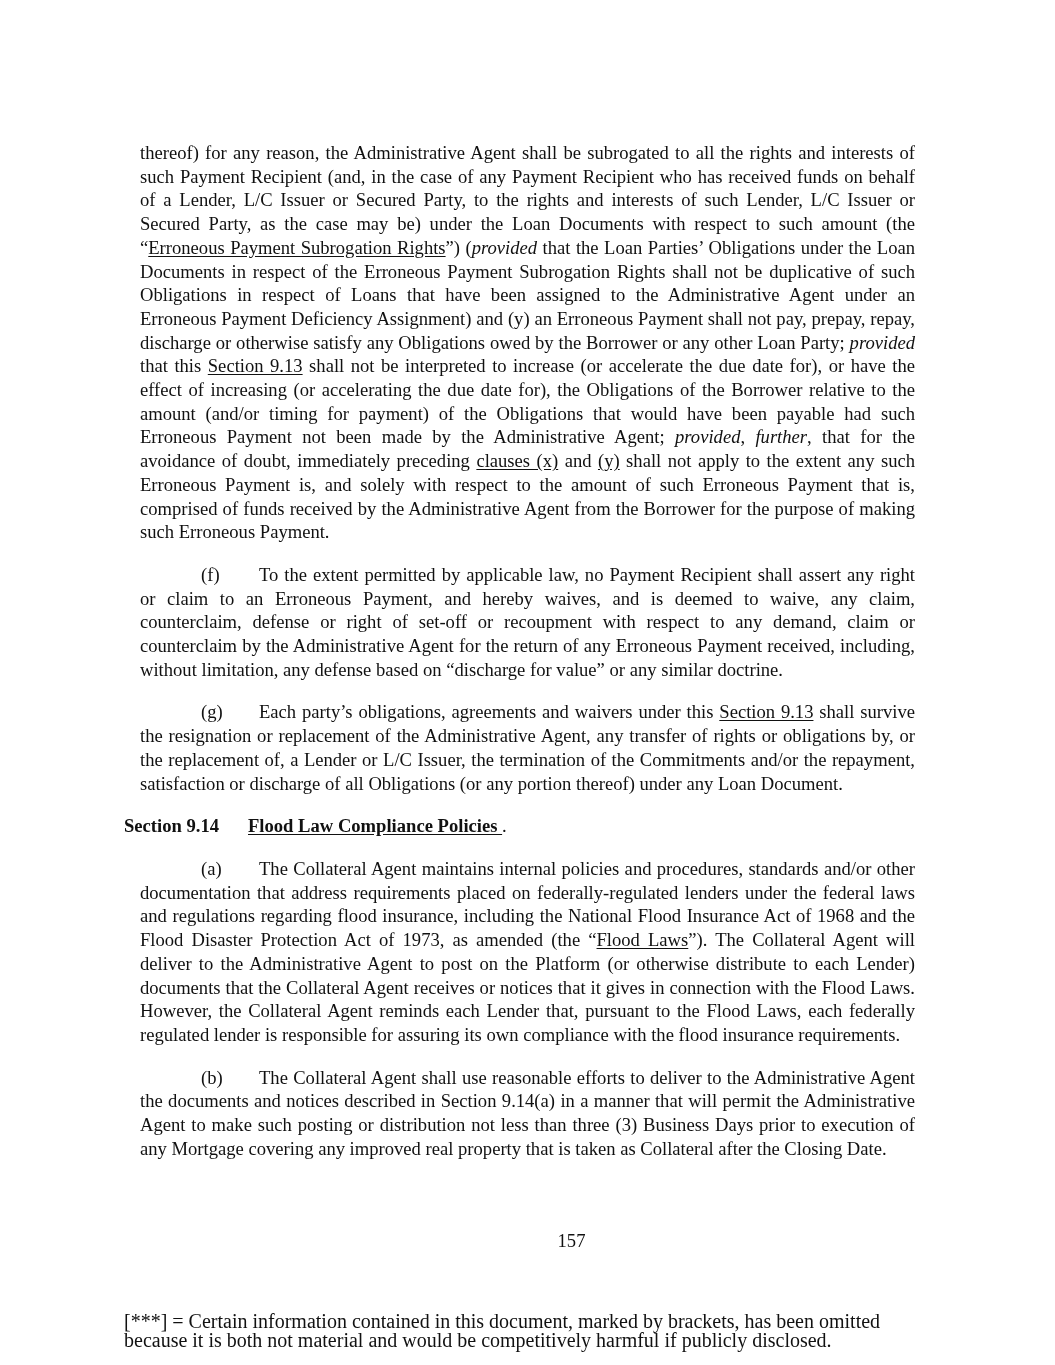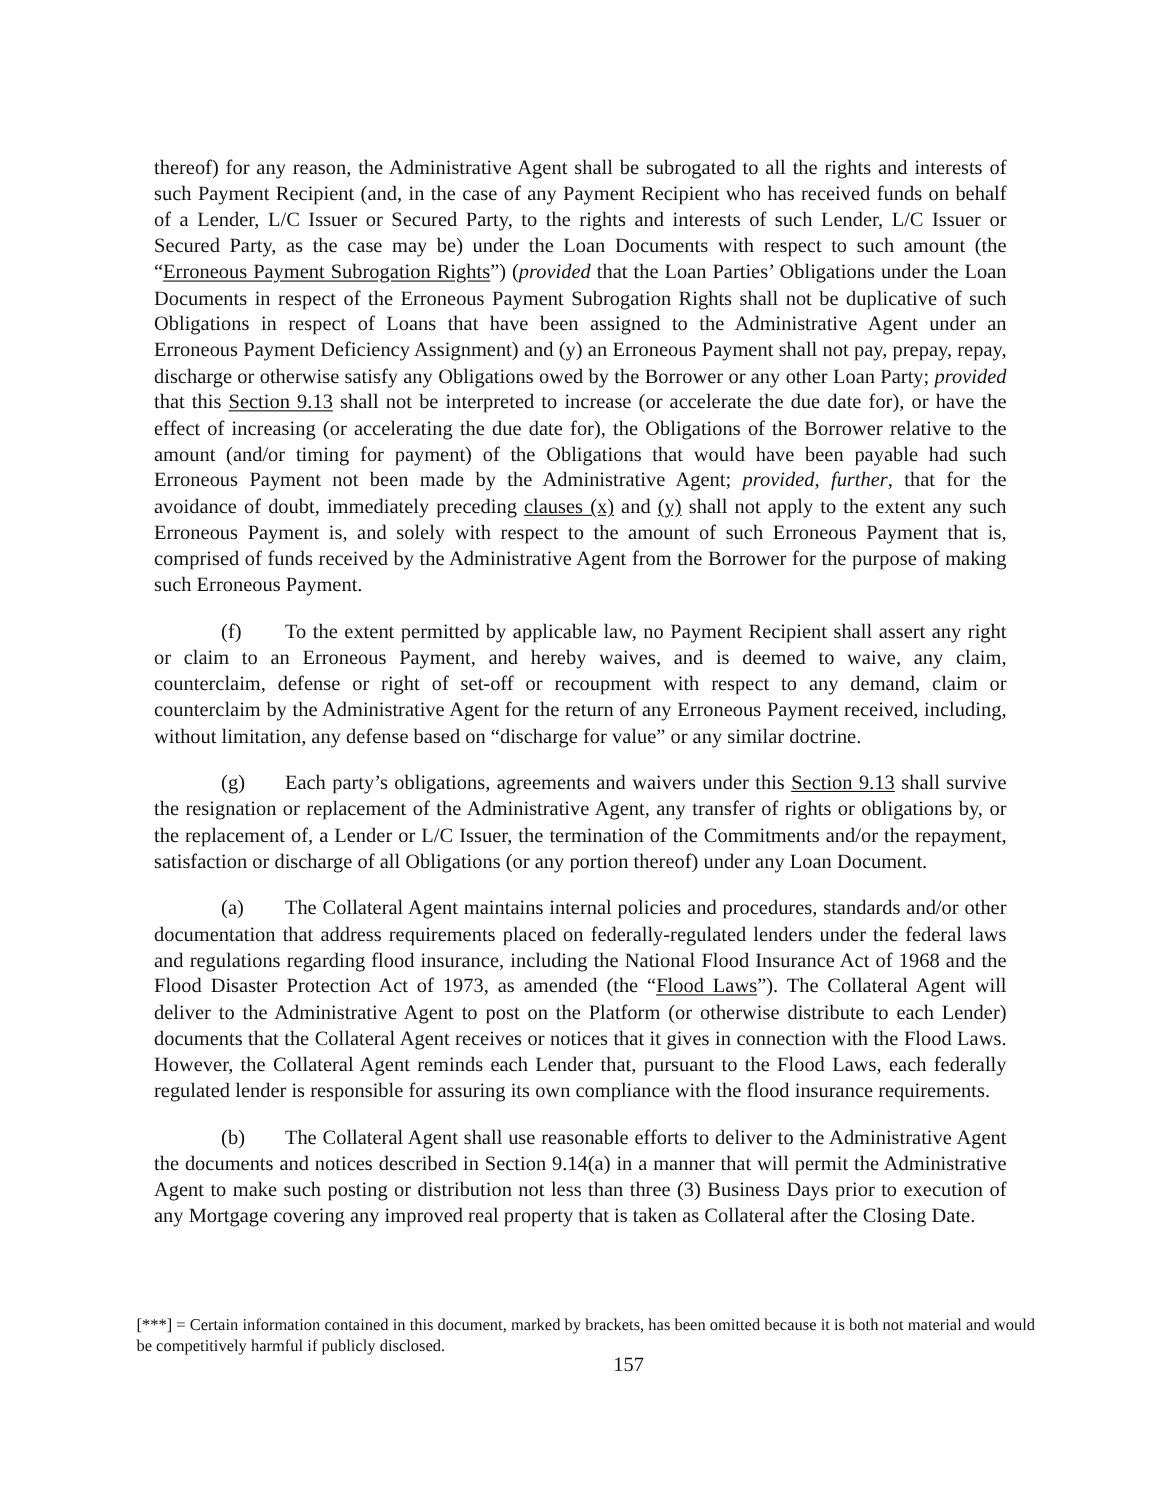--- a/index.html
+++ b/index.html
@@ -17,35 +17,36 @@
     .indent { text-indent: 61px; }
     .label { display: inline-block; width: 58px; text-indent: 0; }
     u { text-decoration: underline; text-underline-offset: 2px; }
     .heading { font-weight: bold; margin: 0 0 19px 0; }
     .heading .num { display: inline-block; width: 124px; }
     .page-number {
       position: absolute; left: 0; width: 1055px; top: 1230px;
       text-align: center; font-size: 18.6px; padding-left: 44px;
     }
     .footnote {
-      position: absolute; left: 124px; top: 1196px; width: 820px;
-      font-size: 15px; line-height: 19px;
+      position: absolute; left: 124px; top: 1312px; width: 820px;
+      font-size: 20px; line-height: 19px;
     }
   </style>
 </head>
 <body>
 
 <div class="page">
 
   <p class="para"><span>thereof) for any reason, the Administrative Agent shall be subrogated to all the rights and interests of such Payment Recipient (and, in the case of any Payment Recipient who has received funds on behalf of a Lender, L/C Issuer or Secured Party, to the rights and interests of such Lender, L/C Issuer or Secured Party, as the case may be) under the Loan Documents with respect to such amount (the “</span><u>Erroneous Payment Subrogation Rights</u><span>”) (</span><i>provided</i><span> that the Loan Parties’ Obligations under the Loan Documents in respect of the Erroneous Payment Subrogation Rights shall not be duplicative of such Obligations in respect of Loans that have been assigned to the Administrative Agent under an Erroneous Payment Deficiency Assignment) and (y) an Erroneous Payment shall not pay, prepay, repay, discharge or otherwise satisfy any Obligations owed by the Borrower or any other Loan Party; </span><i>provided</i><span> that this </span><u>Section 9.13</u><span> shall not be interpreted to increase (or accelerate the due date for), or have the effect of increasing (or accelerating the due date for), the Obligations of the Borrower relative to the amount (and/or timing for payment) of the Obligations that would have been payable had such Erroneous Payment not been made by the Administrative Agent; </span><i>provided</i><span>, </span><i>further</i><span>, that for the avoidance of doubt, immediately preceding </span><u>clauses (x)</u><span> and </span><u>(y)</u><span> shall not apply to the extent any such Erroneous Payment is, and solely with respect to the amount of such Erroneous Payment that is, comprised of funds received by the Administrative Agent from the Borrower for the purpose of making such Erroneous Payment.</span></p>
 
   <p class="para indent"><span class="label">(f)</span><span>To the extent permitted by applicable law, no Payment Recipient shall assert any right or claim to  an Erroneous Payment, and hereby waives, and is deemed to waive, any claim, counterclaim, defense or right of set-off or recoupment with respect to any demand, claim or counterclaim by the Administrative Agent for the return of any Erroneous Payment received, including, without limitation, any defense based on “discharge for value” or any similar doctrine.</span></p>
 
   <p class="para indent"><span class="label">(g)</span><span>Each party’s obligations, agreements and waivers under this </span><u>Section 9.13</u><span> shall survive the resignation or replacement of the Administrative Agent, any transfer of rights or obligations by, or the replacement of, a Lender or L/C Issuer, the termination of the Commitments and/or the repayment, satisfaction or discharge of all Obligations (or any portion thereof) under any Loan Document.</span></p>
 
+  <p class="heading"><span class="num">Section 9.14</span><u>Flood Law Compliance Policies </u><span style="font-weight:normal">.</span></p>
 
   <p class="para indent"><span class="label">(a)</span><span>The Collateral Agent maintains internal policies and procedures, standards and/or other documentation that address requirements placed on federally-regulated lenders under the federal laws and regulations regarding flood insurance, including the National Flood Insurance Act of 1968 and the Flood Disaster Protection Act of 1973, as amended (the “</span><u>Flood Laws</u><span>”). The Collateral Agent will deliver to the Administrative Agent to post on the Platform (or otherwise distribute to each Lender) documents that the Collateral Agent receives or notices that it gives in connection with the Flood Laws. However, the Collateral Agent reminds each Lender that, pursuant to the Flood Laws, each federally regulated lender is responsible for assuring its own compliance with the flood insurance requirements.</span></p>
 
   <p class="indent"><span class="label">(b)</span><span>The Collateral Agent shall use reasonable efforts to deliver to the Administrative Agent the documents and notices described in Section 9.14(a) in a manner that will permit the Administrative Agent to make such posting or distribution not less than three (3) Business Days prior to execution of any Mortgage covering any improved real property that is taken as Collateral after the Closing Date.</span></p>
 
 </div>
 
 <div class="page-number">157</div>
 
 <div class="footnote">[***] = Certain information contained in this document, marked by brackets, has been omitted because it is both not material and would be competitively harmful if publicly disclosed.</div>

